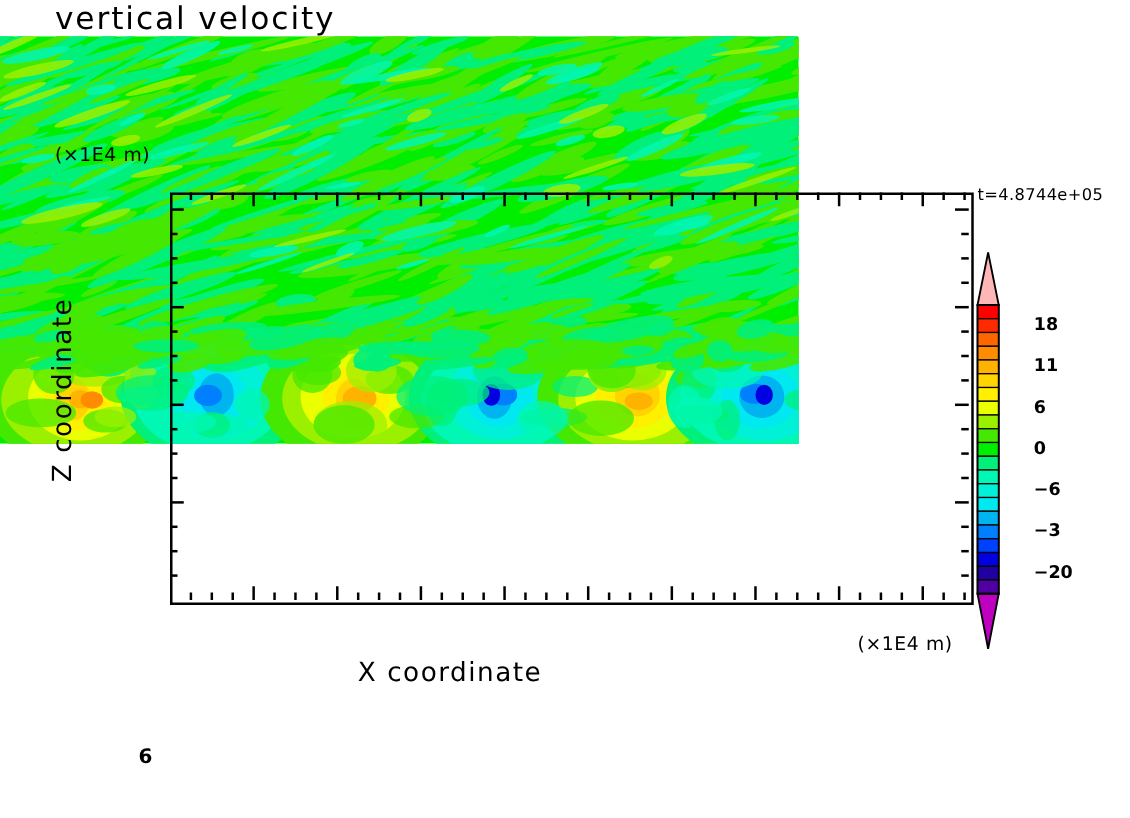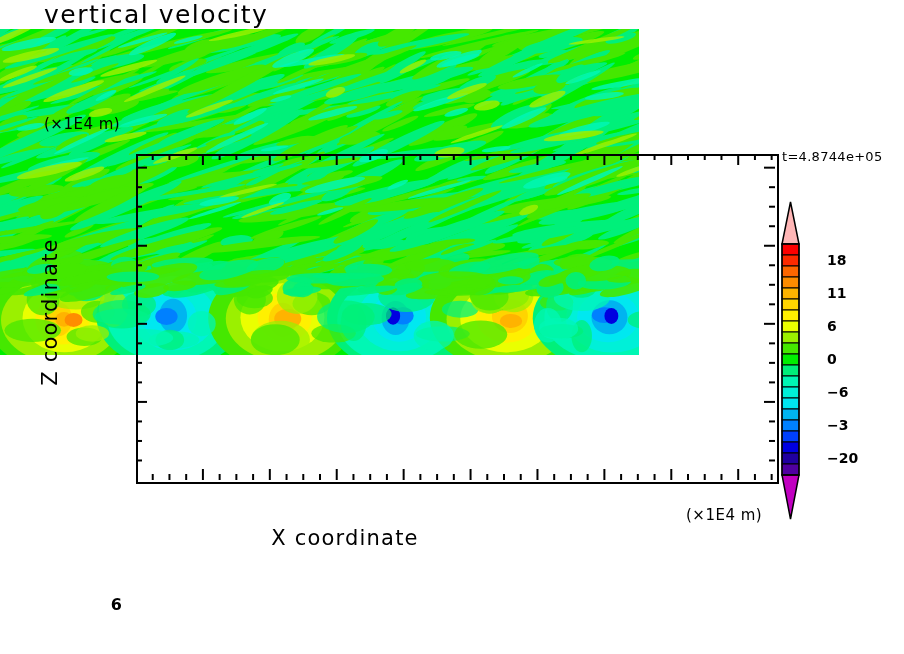--- a/index.html
+++ b/index.html
@@ -4,21 +4,21 @@
 <style>
   html,body{margin:0;padding:0;background:#fff;}
   body{width:904px;height:654px;position:relative;overflow:hidden;
        font-family:"DejaVu Sans",sans-serif;color:#000;}
   .abs{position:absolute;}
   #title{left:0;top:84px;width:904px;text-align:left;font-size:25px;
          letter-spacing:1.5px;font-weight:400;padding-left:44px;}
   #units-top{left:44px;top:115px;font-size:15px;letter-spacing:0.5px;}
   #units-right{left:686px;top:506px;font-size:15px;letter-spacing:0.5px;}
   #xlabel{left:0;top:526px;width:690px;text-align:center;font-size:21px;
-          letter-spacing:1.2px;}
+          letter-spacing:1.2px;padding-left:15px;}
   #ylabel{left:-60px;top:300px;width:220px;text-align:center;font-size:21px;
           letter-spacing:1.2px;transform:rotate(-90deg);transform-origin:center;}
   #tstamp{left:782px;top:149px;font-size:13px;letter-spacing:0.3px;}
   .tick-lbl{position:absolute;font-size:16px;font-weight:bold;text-align:center;}
   .cb-lbl{position:absolute;font-size:14px;font-weight:bold;}
   #plot{left:136px;top:154px;width:639px;height:326px;}
   #plotframe{position:absolute;left:136px;top:154px;width:639px;height:326px;
              border:2px solid #000;box-sizing:content-box;pointer-events:none;}
 </style>
 </head>

